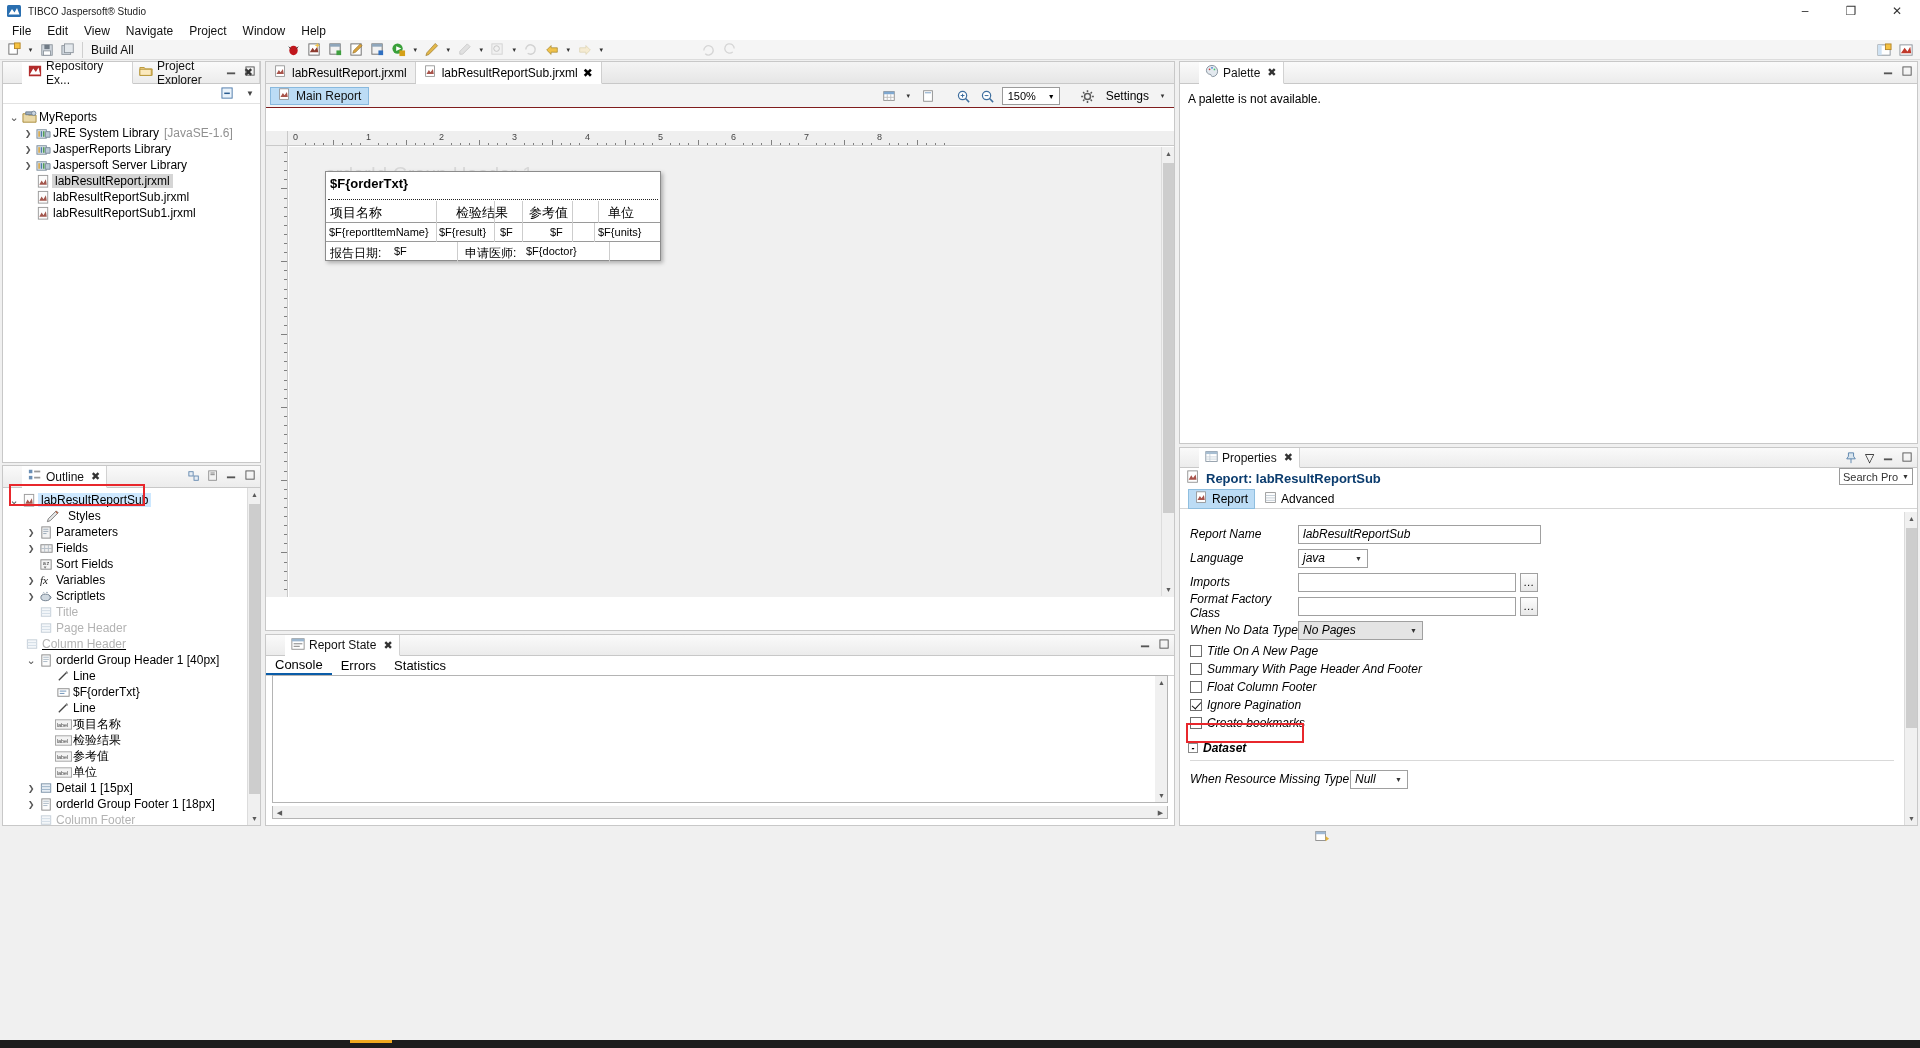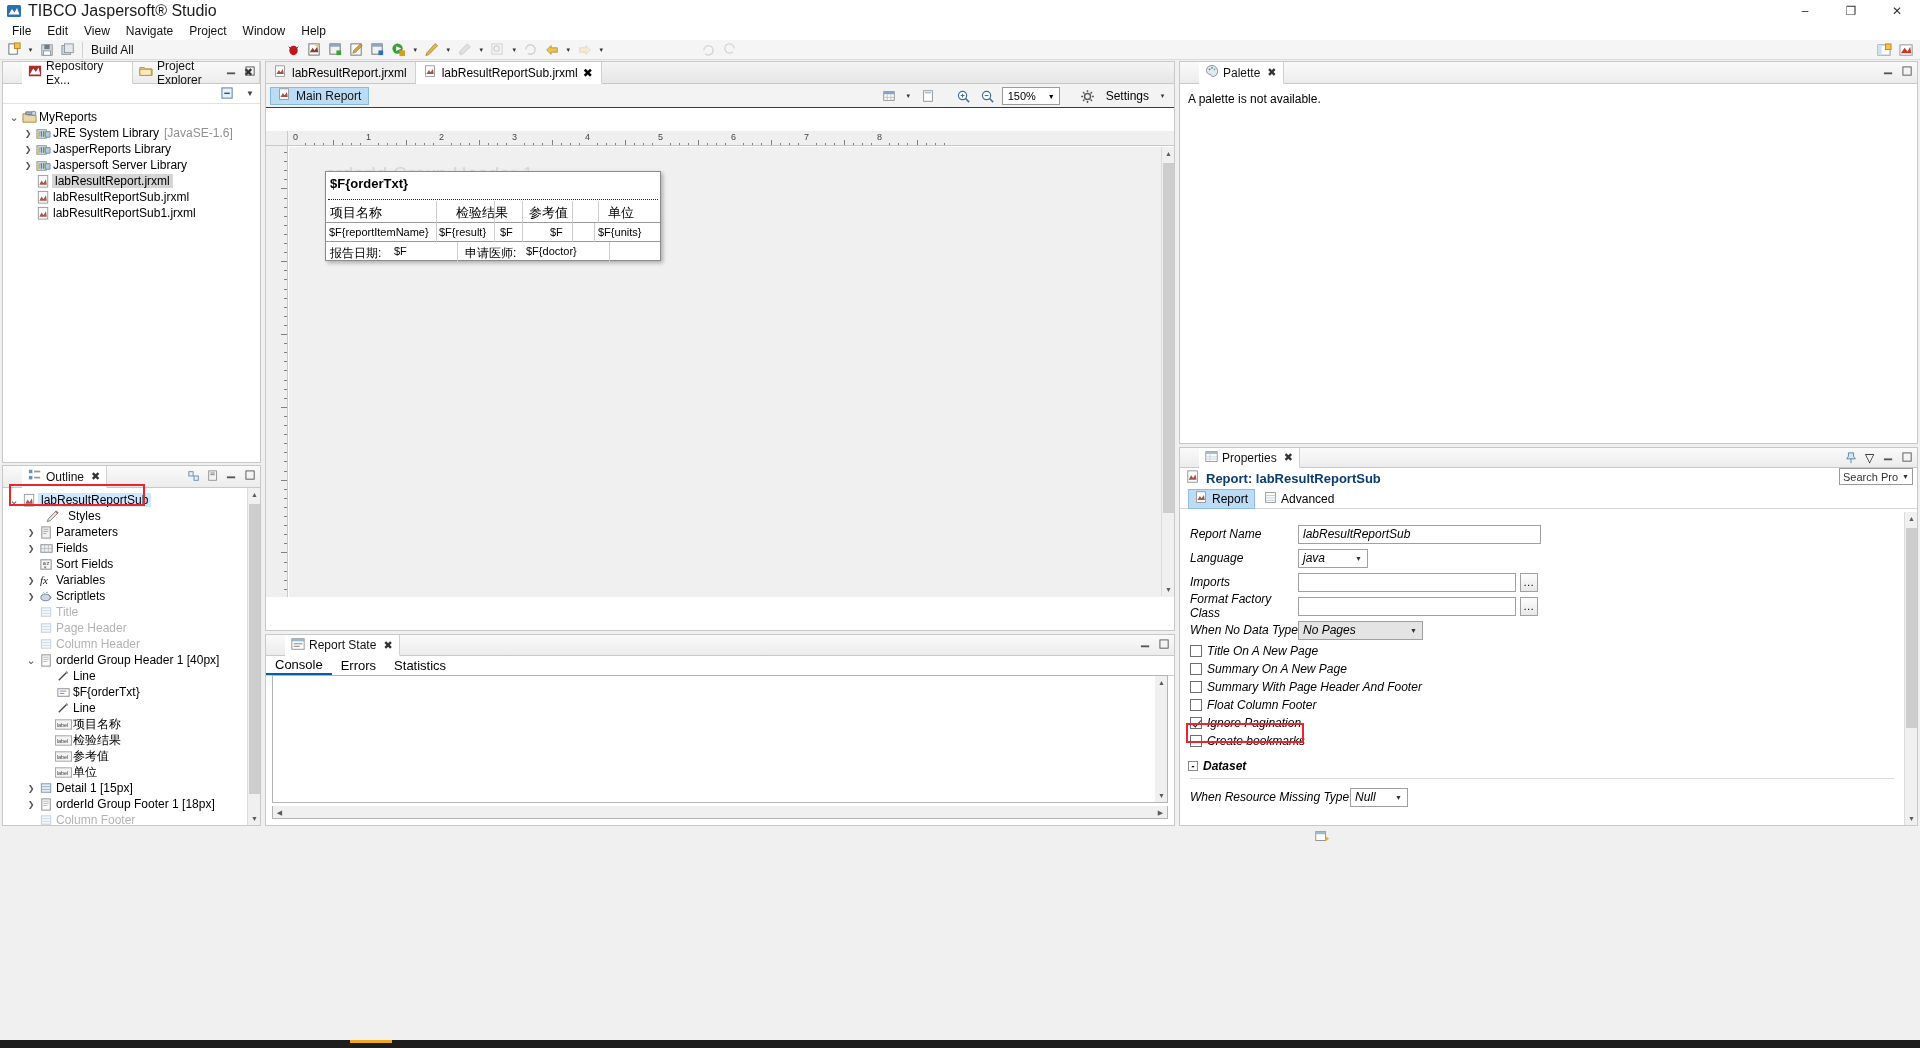--- a/index.html
+++ b/index.html
@@ -15,21 +15,21 @@
   .app { position: relative; width: 1920px; height: 1048px; background: #f0f0f0; }
 
   
   .titlebar {
     position: absolute; left: 0; top: 0; width: 1920px; height: 22px;
     background: #ffffff; display: flex; align-items: center;
   }
   .titlebar .tb-icon {
     width: 16px; height: 16px; margin: 0 6px 0 6px; position: relative; flex: 0 0 auto;
   }
-  .titlebar .tb-title { font-size: 16px; color: #1a1a1a; }
+  .titlebar .tb-title { font-size: 10px; color: #1a1a1a; }
   .win-btns { position: absolute; right: 0; top: 0; height: 22px; display: flex; }
   .win-btn {
     width: 46px; height: 22px; display: flex; align-items: center; justify-content: center;
     font-size: 12px; color: #333;
   }
 
   
   .menubar {
     position: absolute; left: 0; top: 22px; width: 1920px; height: 18px;
     background: #ffffff; display: flex; align-items: center; padding-left: 4px;
@@ -597,21 +597,21 @@
           <div class="treerow" style="padding-left: 21px;">
             <span class="twist"></span>
             <span class="ticon" style="opacity: 0.45;">
               <svg width="15" height="15" viewBox="0 0 16 16">
                 <rect x="2.5" y="3" width="10" height="9" fill="#e7eef5" stroke="#7d93a8"></rect>
                 <path d="M2.5 6 H12.5 M2.5 9 H12.5" stroke="#9ab1c6"></path>
               </svg>
             </span>
             <span class="tlab dimmed">Page Header</span>
           </div>
-          <div class="treerow" style="padding-left: 21px;">
+          <div class="treerow" style="padding-left: 7px; text-decoration: underline;">
             <span class="twist"></span>
             <span class="ticon" style="opacity: 0.45;">
               <svg width="15" height="15" viewBox="0 0 16 16">
                 <rect x="2.5" y="3" width="10" height="9" fill="#e7eef5" stroke="#7d93a8"></rect>
                 <path d="M2.5 6 H12.5 M2.5 9 H12.5" stroke="#9ab1c6"></path>
               </svg>
             </span>
             <span class="tlab dimmed">Column Header</span>
           </div>
           <div class="treerow" style="padding-left: 21px;">
@@ -1165,24 +1165,20 @@
             <span>No Pages</span>
             <span class="ar">▼</span>
           </div>
         </div>
         <div class="cbrow">
           <span class="cb"></span>
           <span>Title On A New Page</span>
         </div>
         <div class="cbrow">
           <span class="cb"></span>
-          <span>Summary On A New Page</span>
-        </div>
-        <div class="cbrow">
-          <span class="cb"></span>
           <span>Summary With Page Header And Footer</span>
         </div>
         <div class="cbrow">
           <span class="cb"></span>
           <span>Float Column Footer</span>
         </div>
         <div class="cbrow">
           <span class="cb checked"></span>
           <span>Ignore Pagination</span>
         </div>

